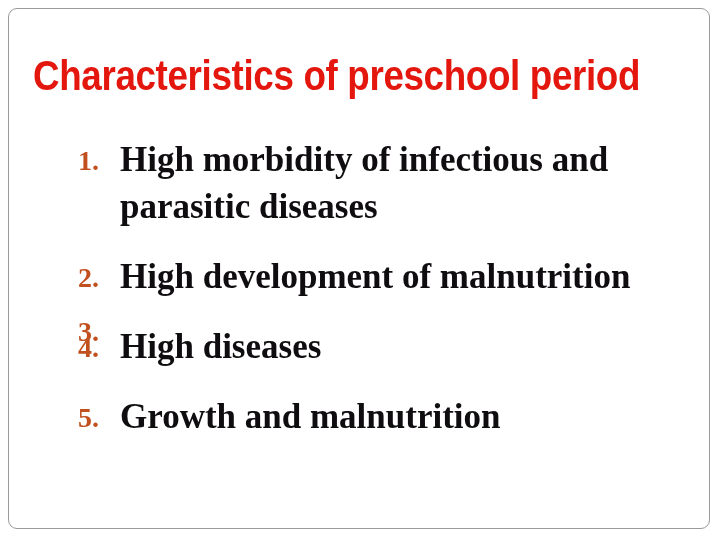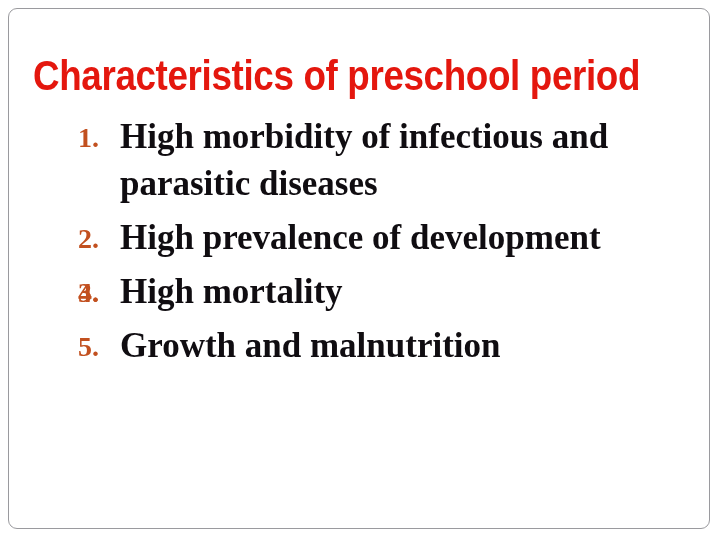--- a/index.html
+++ b/index.html
@@ -86,20 +86,21 @@
     font-family: "Liberation Serif", serif;
     font-weight: bold;
     font-size: 28px;
     line-height: 49px;
     color: #c2501f;
   }
 
   .item-text {
     display: block;
     max-width: 565px;
+    margin-top: 23px;
   }
 
   
   .list-item.wrap .item-text {
     max-width: 500px;
   }
 </style>
 </head>
 <body>
 
@@ -111,30 +112,30 @@
 
   <ul id="content-list">
 
     <li class="list-item wrap" style="color: rgb(16, 13, 17);">
       <span class="item-number" style="color: rgb(194, 80, 31);">1.</span>
       <span class="item-text">High morbidity of infectious and parasitic diseases</span>
     </li>
 
     <li class="list-item" style="color: rgb(16, 13, 17);">
       <span class="item-number" style="color: rgb(194, 80, 31);">2.</span>
-      <span class="item-text">High prevalence of development</span>
+      <span class="item-text">High development of malnutrition</span>
     </li>
 
     <li class="list-item" style="color: rgb(16, 13, 17);">
       <span class="item-number" style="color: rgb(194, 80, 31);">3.</span>
     </li>
 
     <li class="list-item" style="color: rgb(16, 13, 17);">
       <span class="item-number" style="color: rgb(194, 80, 31);">4.</span>
-      <span class="item-text">High mortality</span>
+      <span class="item-text">High diseases</span>
     </li>
 
     <li class="list-item" style="color: rgb(16, 13, 17);">
       <span class="item-number" style="color: rgb(194, 80, 31);">5.</span>
       <span class="item-text">Growth and malnutrition</span>
     </li>
 
   </ul>
 
 </div>

